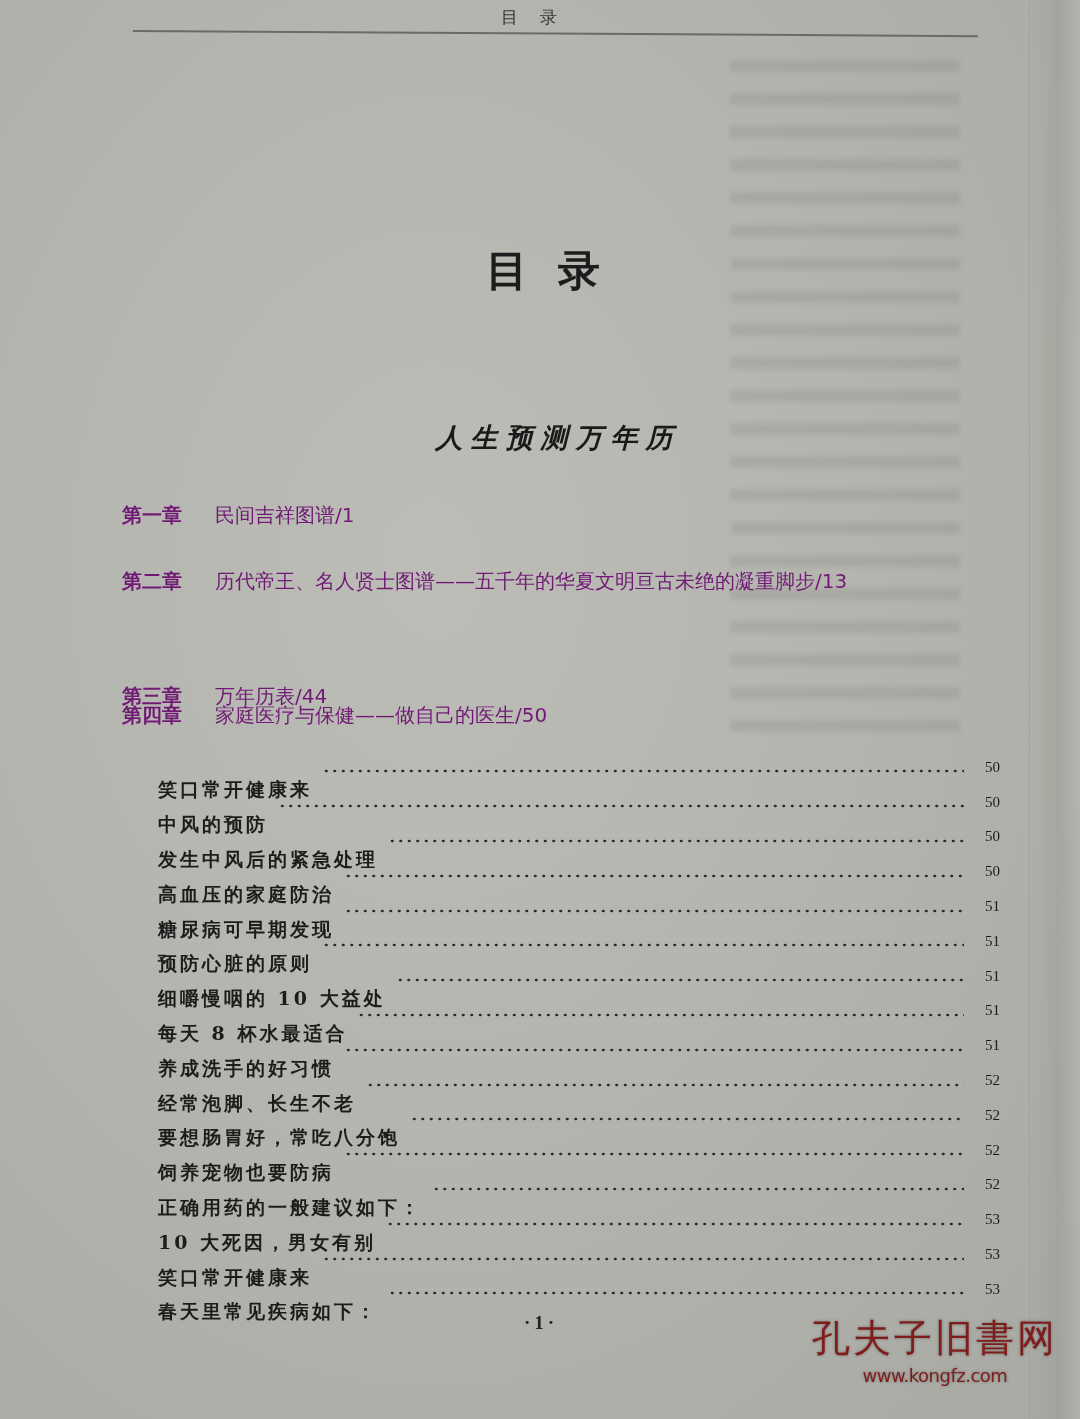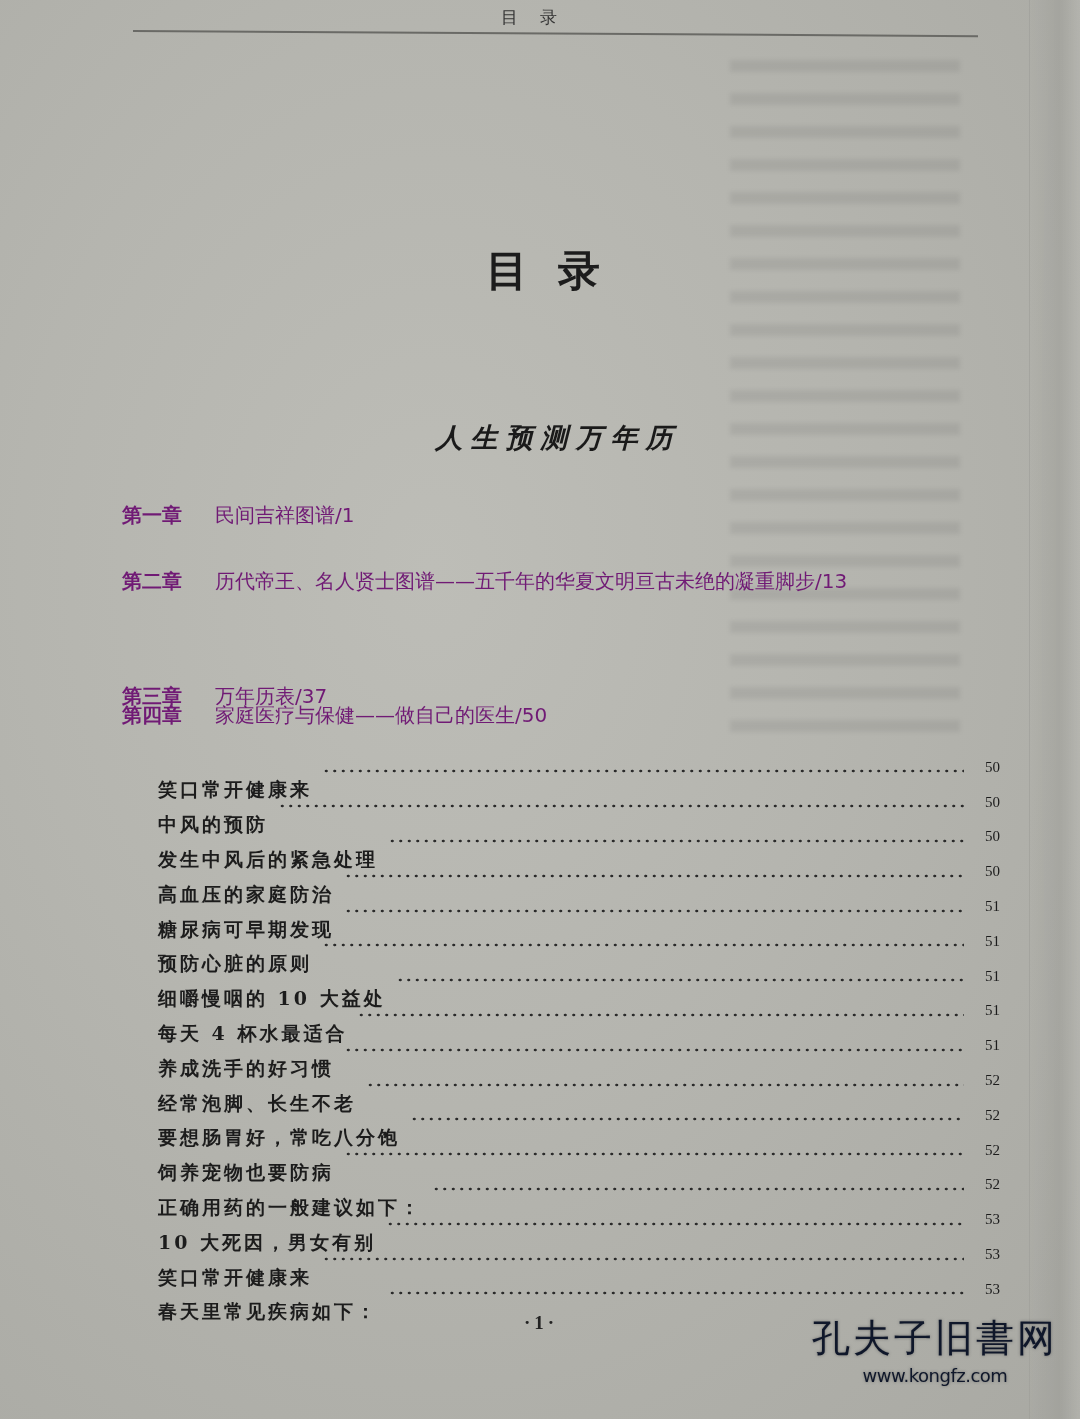--- a/index.html
+++ b/index.html
@@ -148,21 +148,21 @@
       font-family: "Liberation Serif", serif;
       letter-spacing: 4px;
       color: #222;
     }
     .watermark {
       position: absolute;
       top: 1316px;
       left: 810px;
       width: 250px;
       text-align: center;
-      color: #0f172a;
+      color: #7f1d1d;
       text-shadow: 0 0 3px rgba(60,60,60,0.55);
     }
     .watermark .wm-cn {
       font-size: 38px;
       letter-spacing: 3px;
       font-family: "DejaVu Sans", sans-serif;
       line-height: 44px;
     }
     .watermark .wm-url {
       font-size: 18px;
@@ -187,21 +187,21 @@
 <div class="chapter" style="top:502px;">
   <span class="num">第一章</span>
   <span class="title">民间吉祥图谱/1</span>
 </div>
 <div class="chapter" style="top:568px;align-items:flex-end;">
   <span class="num">第二章</span>
   <span class="title">历代帝王、名人贤士图谱——五千年的华夏文明亘古未绝的凝重脚步/13</span>
 </div>
 <div class="chapter" style="top:660px;margin-top:23px;">
   <span class="num">第三章</span>
-  <span class="title">万年历表/37</span>
+  <span class="title">万年历表/44</span>
 </div>
 <div class="chapter" style="top:702px;">
   <span class="num">第四章</span>
   <span class="title">家庭医疗与保健——做自己的医生/50</span>
 </div>
 
 <div class="entries">
   <div class="entry">
     <span class="label">笑口常开健康来</span>
     <span class="leader"></span>
@@ -231,21 +231,21 @@
     <span class="label">预防心脏的原则</span>
     <span class="leader"></span>
     <span class="page">51</span>
   </div>
   <div class="entry">
     <span class="label">细嚼慢咽的 10 大益处</span>
     <span class="leader"></span>
     <span class="page">51</span>
   </div>
   <div class="entry">
-    <span class="label">每天 4 杯水最适合</span>
+    <span class="label">每天 8 杯水最适合</span>
     <span class="leader"></span>
     <span class="page">51</span>
   </div>
   <div class="entry">
     <span class="label">养成洗手的好习惯</span>
     <span class="leader"></span>
     <span class="page">51</span>
   </div>
   <div class="entry">
     <span class="label">经常泡脚、长生不老</span>

